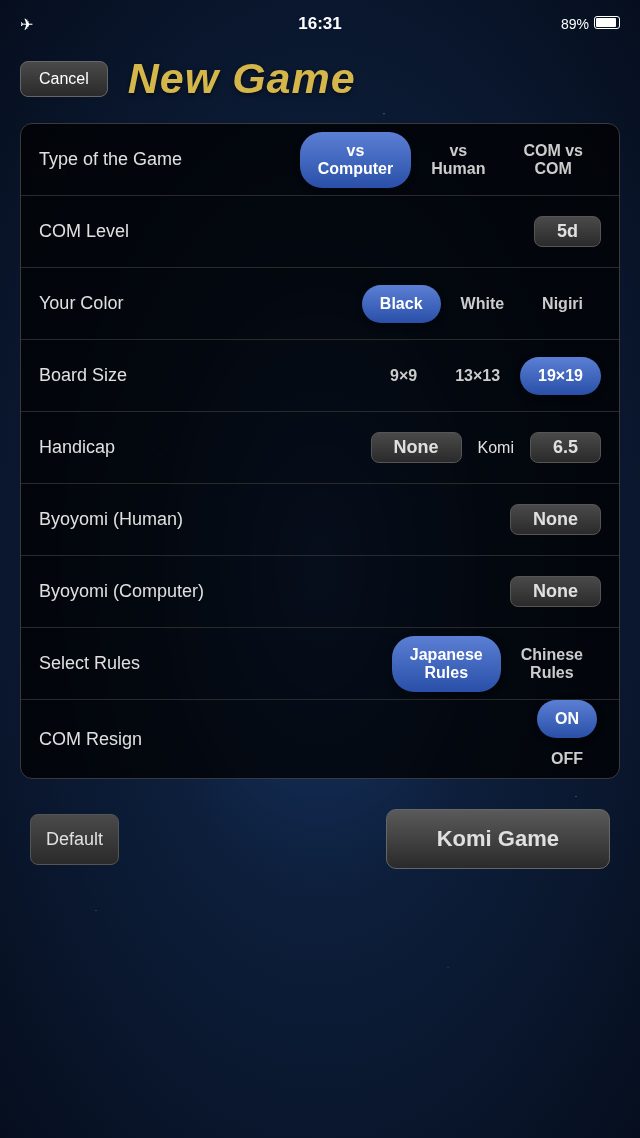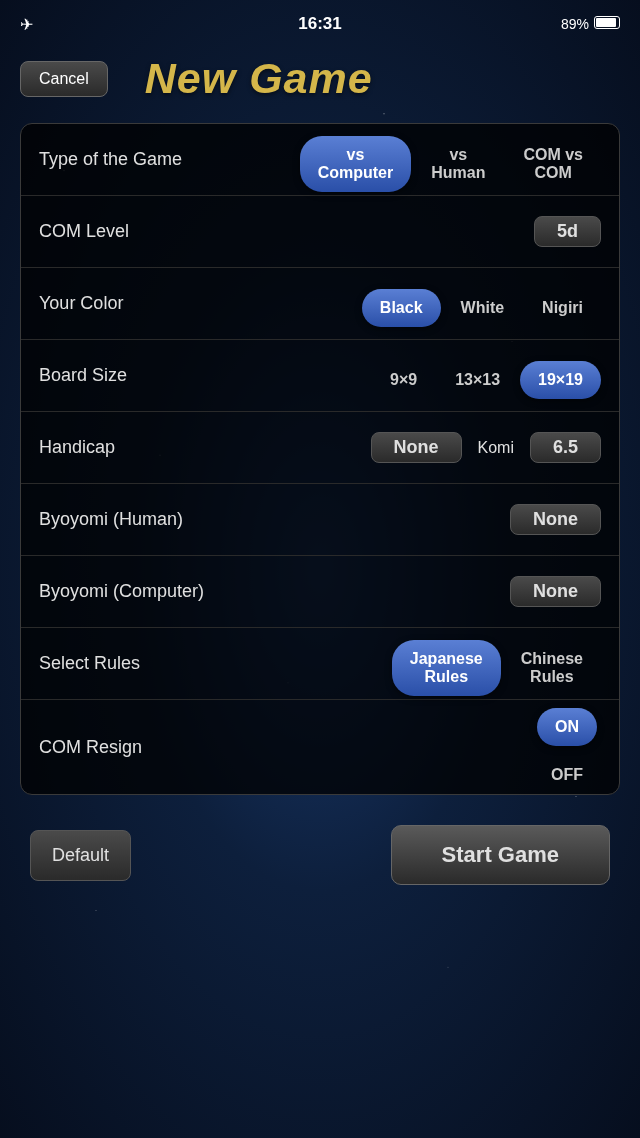--- a/index.html
+++ b/index.html
@@ -111,21 +111,21 @@
       border-radius: 1px;
     }
 
     
     .header {
       position: relative;
       z-index: 10;
       display: flex;
       align-items: center;
       padding: 10px 20px 20px;
-      gap: 37px;
+      gap: 20px;
     }
 
     .cancel-button {
       background: linear-gradient(180deg, #4a4a4a 0%, #2a2a2a 100%);
       border: 1.5px solid #666;
       border-radius: 8px;
       color: #fff;
       font-size: 16px;
       padding: 8px 18px;
       cursor: pointer;
@@ -189,21 +189,20 @@
     .pill-btn {
       padding: 10px 18px;
       border-radius: 22px;
       font-size: 16px;
       font-weight: 600;
       cursor: pointer;
       border: none;
       color: #ccc;
       background: transparent;
       white-space: nowrap;
-      margin-top: 8px;
     }
 
     .pill-btn.active {
       background: linear-gradient(180deg, #5a7fd4 0%, #2a4fa8 100%);
       color: #fff;
       box-shadow: 0 2px 6px rgba(0,0,0,0.5);
     }
 
     
     .value-btn {
@@ -240,21 +239,21 @@
       padding: 30px 30px 40px;
     }
 
     .default-button {
       background: linear-gradient(180deg, #4a4a4a 0%, #2a2a2a 100%);
       border: 1.5px solid #555;
       border-radius: 8px;
       color: #e0e0e0;
       font-size: 18px;
       font-weight: 500;
-      padding: 14px 21px;
+      padding: 14px 15px;
       cursor: pointer;
     }
 
     .start-game-button {
       background: linear-gradient(180deg, #5a5a5a 0%, #2a2a2a 100%);
       border: 1.5px solid #666;
       border-radius: 10px;
       color: #e0e0e0;
       font-size: 22px;
       font-weight: 600;
@@ -365,14 +364,14 @@
     <div class="row-controls onoff-group">
       <button class="pill-btn active">ON</button>
       <button class="pill-btn">OFF</button>
     </div>
   </div>
 
 </div>
 
 <div class="bottom-buttons">
   <button class="default-button">Default</button>
-  <button class="start-game-button">Start Game</button>
+  <button class="start-game-button">Komi Game</button>
 </div>
 
 </body></html>

